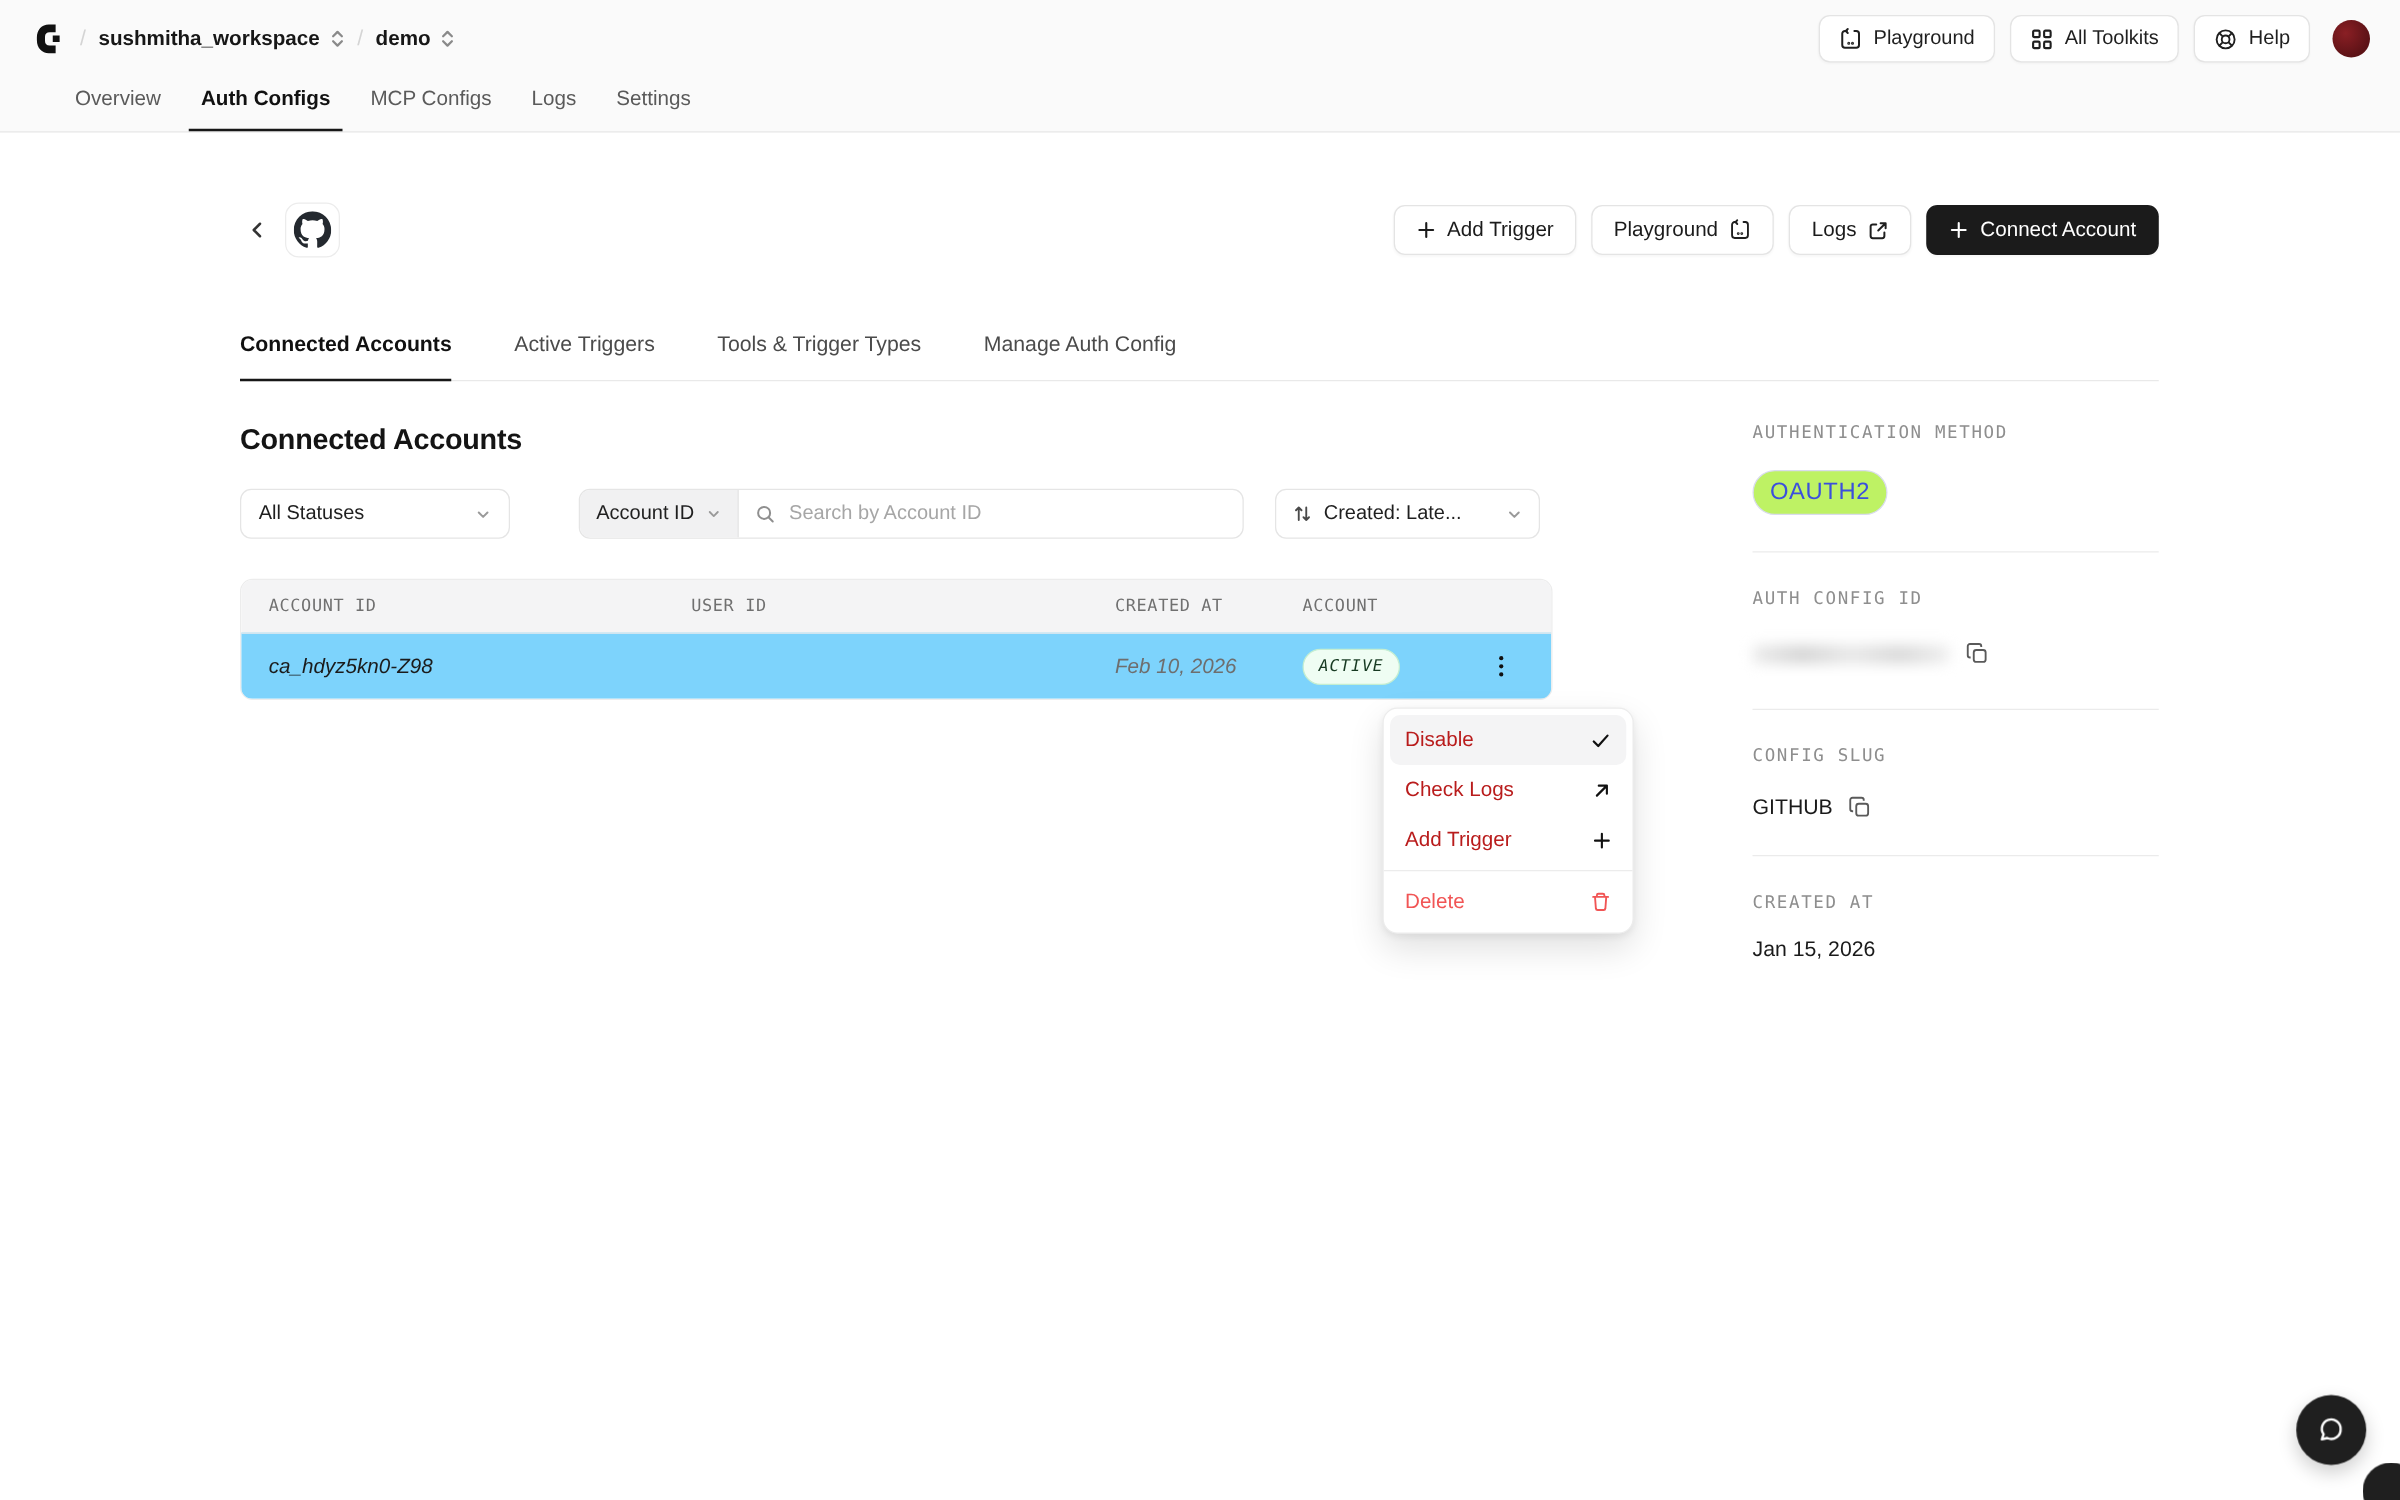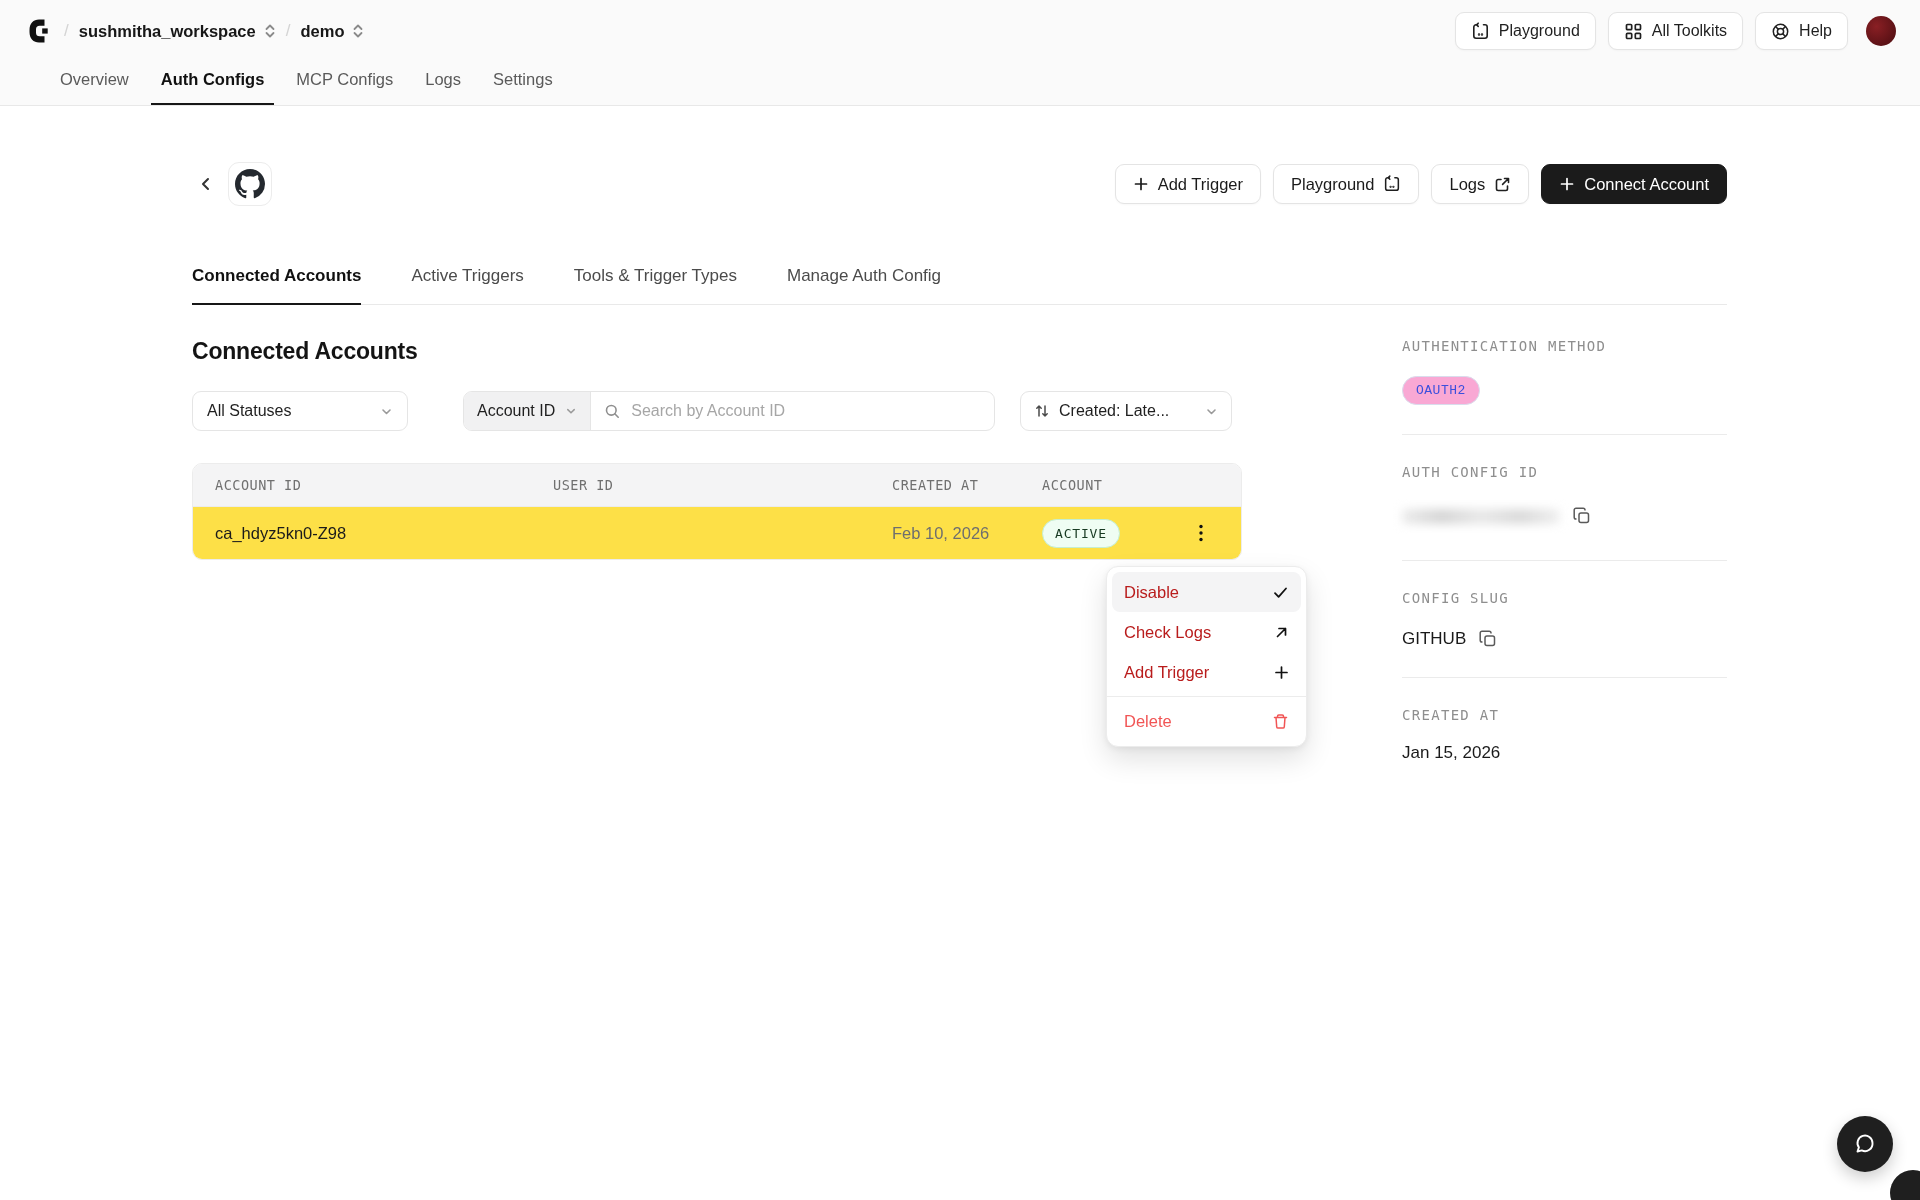--- a/index.html
+++ b/index.html
@@ -50,39 +50,39 @@
   .combo-input-wrap { display:flex; align-items:center; gap:10px; padding:0 13px; flex:1; }
   .combo-input { border:none; outline:none; flex:1; font-family:inherit; font-size:16px; color:#1f1f1f; background:transparent; }
   .combo-input::placeholder { color:#a6a6a6; }
   .sort-btn { display:flex; align-items:center; gap:9px; height:40px; padding:0 13px; border:1px solid #e5e5e5; border-radius:9px; background:#fff; font-family:inherit; font-size:16px; color:#1f1f1f; cursor:pointer; margin-left:25px; width:212px; }
   .sort-btn .chev { margin-left:auto; }
 
   
   .table { margin-top:32px; border:1px solid #ececec; border-radius:10px; overflow:hidden; }
   .t-head { display:grid; grid-template-columns:338px 339px 150px 1fr 56px; background:#f4f4f5; height:42px; align-items:center; padding-left:22px; }
   .t-head .th { font-family:"DejaVu Sans Mono","Liberation Mono",monospace; font-size:13.5px; color:#707070; letter-spacing:.5px; }
-  .t-row { display:grid; grid-template-columns:338px 339px 150px 1fr 56px; background:#fde047; height:53px; align-items:center; padding-left:22px; border-top:1px solid #ececec; }
+  .t-row { display:grid; grid-template-columns:338px 339px 150px 1fr 56px; background:#7dd3fc; height:53px; align-items:center; padding-left:22px; border-top:1px solid #ececec;font-style:italic; }
   .cell-account { font-size:16.5px; color:#1b1b1b; font-weight:500; }
   .blur-blob { width:215px; height:17px; border-radius:4px; background:linear-gradient(90deg,#e3e3e3,#c9c9c9,#dedede,#cccccc,#e6e6e6); filter:blur(6px); }
   .cell-date { font-size:16.5px; color:#6e6e6e; }
   .badge-active { display:inline-flex; align-items:center; font-family:"DejaVu Sans Mono","Liberation Mono",monospace; font-size:13px; letter-spacing:.8px; color:#173a22; background:#effdf3; border:1px solid #c4eed1; border-radius:999px; padding:6px 12px; width:max-content; }
   .kebab { background:none; border:none; cursor:pointer; width:32px; height:32px; display:flex; align-items:center; justify-content:center; }
 
   
   .ctx-menu { position:absolute; left:1106px; top:566px; width:201px; background:#fff; border:1px solid #ececec; border-radius:12px; box-shadow:0 12px 28px rgba(0,0,0,.12), 0 2px 6px rgba(0,0,0,.06); padding:5px; z-index:20; }
   .ctx-item { display:flex; align-items:center; justify-content:space-between; height:40px; padding:0 12px; border-radius:8px; font-size:16.5px; color:#b91c1c; cursor:pointer; }
   .ctx-item.checked { background:#f4f4f5; }
   .ctx-item.danger { color:#f15555; }
   .ctx-divider { border-top:1px solid #ececec; margin:4px -5px; }
 
   
   .d-label { font-family:"DejaVu Sans Mono","Liberation Mono",monospace; font-size:14px; color:#8e8e8e; letter-spacing:1.3px; }
   .d-value { font-size:17px; color:#1a1a1a; display:flex; align-items:center; gap:12px; }
   .d-divider { border-top:1px solid #ebebeb; }
-  .oauth-badge { display:inline-block; font-family:Liberation Mono, monospace; font-size:13px; letter-spacing:.5px; color:#3b4fdd; background:#f9a8d4; border:1px solid #d9dcec; border-radius:999px; padding:6px 13px; }
+  .oauth-badge { display:inline-block; font-family:Liberation Sans, sans-serif; font-size:19px; letter-spacing:.5px; color:#3b4fdd; background:#bef264; border:1px solid #d9dcec; border-radius:999px; padding:6px 13px; }
   .id-blur { width:158px; height:15px; border-radius:4px; background:linear-gradient(90deg,#ececec,#d5d5d5,#e8e8e8,#d9d9d9,#f0f0f0); filter:blur(5px); }
   .copy-btn { background:none; border:none; cursor:pointer; display:flex; align-items:center; padding:0; }
 
   
   .chat-fab { position:fixed; right:27px; bottom:28px; width:56px; height:56px; border-radius:50%; background:#1f1f1f; border:none; cursor:pointer; display:flex; align-items:center; justify-content:center; box-shadow:0 6px 16px rgba(0,0,0,.2); }
   .corner-blob { position:fixed; right:-16px; bottom:-16px; width:46px; height:46px; border-radius:50%; background:#1f1f1f; }
 
   svg { display:block; }
 </style>
 </head>

